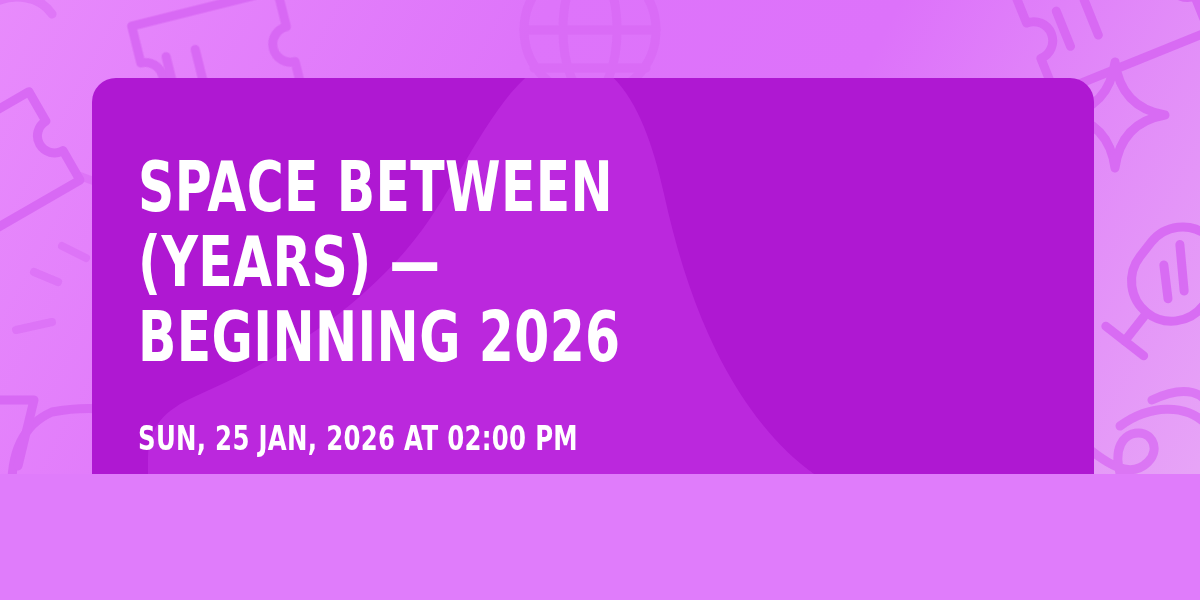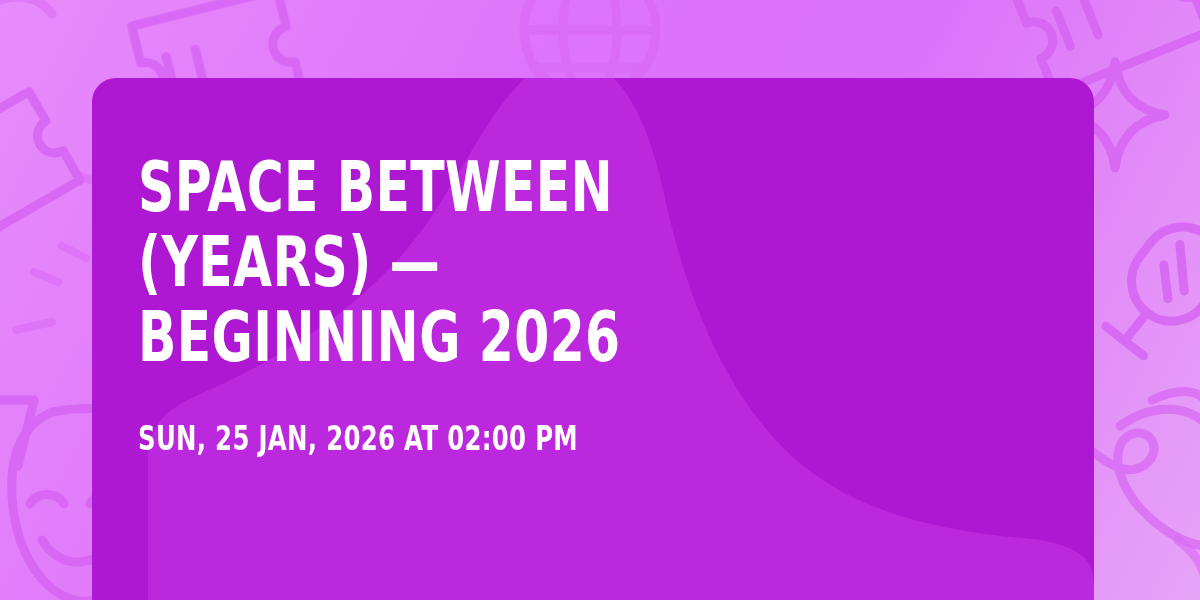--- a/index.html
+++ b/index.html
@@ -10,21 +10,21 @@
     overflow: hidden;
   }
   body {
     font-family: "Liberation Sans", sans-serif;
     background: #E07CFB;
   }
 
   #stage {
     position: relative;
     width: 1200px;
-    height: 600px;
+    height: 474px;
     overflow: hidden;
     background: linear-gradient(118deg, #E88BFC 0%, #DE74FA 38%, #DD72FA 62%, #E7A4F7 100%);
   }
 
   
   #pattern-layer {
     position: absolute;
     inset: 0;
     pointer-events: none;
   }

